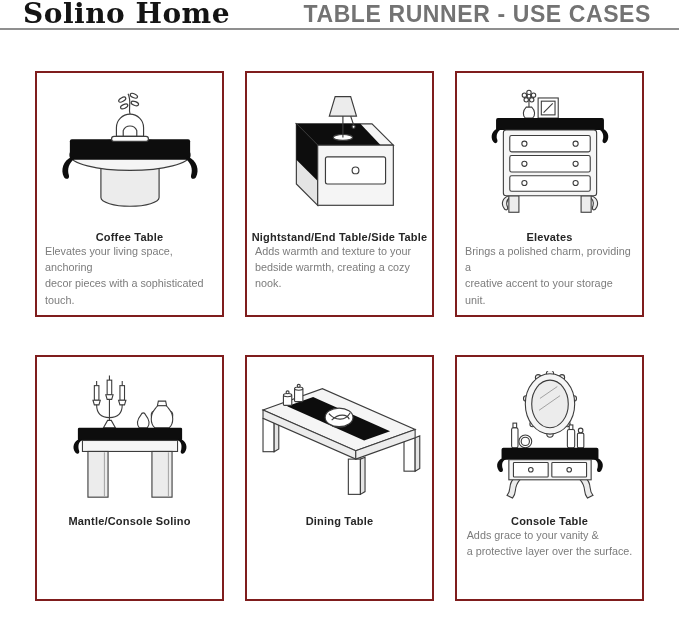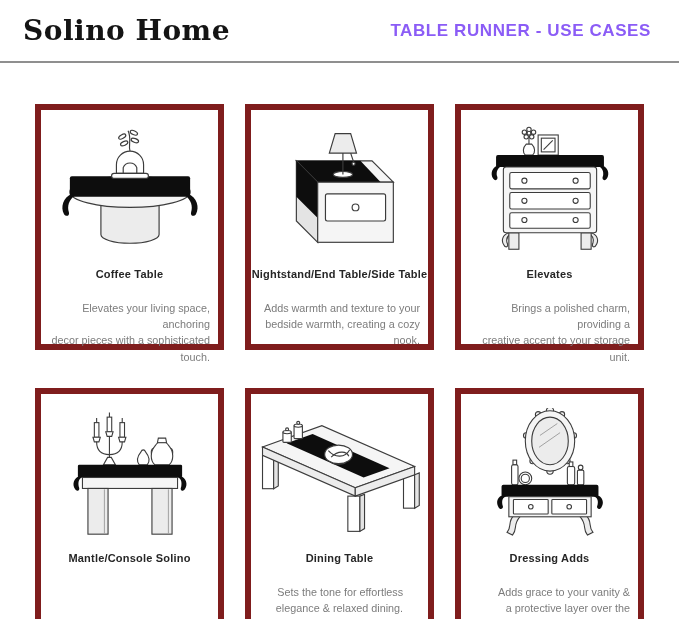--- a/index.html
+++ b/index.html
@@ -3,53 +3,53 @@
 <meta charset="utf-8">
 <style>
   * { margin:0; padding:0; box-sizing:border-box; }
   html,body { background:#ffffff; }
   .page {
     width:679px; height:619px; background:#fff; position:relative;
     font-family:"Liberation Sans", sans-serif; overflow:hidden;
   }
   
   .header {
-    height:61px; display:flex; align-items:center; justify-content:space-between;
+    height:28px; display:flex; align-items:center; justify-content:space-between;
     padding:0 28px 0 23px;
   }
   .brand {
     font-family:"DejaVu Serif", serif; font-weight:700; font-size:28px;
     color:#141414; letter-spacing:0.5px; line-height:1;
   }
   .header-title {
-    font-size:17px; font-weight:700; letter-spacing:0.6px; color:#8b5cf6;margin-left:12px;
+    font-size:23px; font-weight:700; letter-spacing:0.6px; color:#737373;margin-left:12px;
   }
   .divider { height:2px; background:#8f8f8f; width:100%; }
 
   
   .grid {
     display:grid; grid-template-columns:repeat(3,189px);
     column-gap:21px; row-gap:38px; padding:41px 35px 0 35px;
   }
   .card {
-    width:189px; height:246px; background:#fff; border:6px solid #7f1d1d;
+    width:189px; height:246px; background:#fff; border:2px solid #7f1d1d;
     display:flex; flex-direction:column; align-items:center;
   }
   .illus {
     height:128px; margin-top:14px; width:100%;
     display:flex; align-items:flex-end; justify-content:center;
   }
   .illus svg { height:128px; }
   .card-title {
     margin-top:16px; font-size:11px; font-weight:700; color:#262626;
     letter-spacing:0.2px; text-align:center;
   }
   .card-desc {
-    margin:20px 8px 0 8px; font-size:10.8px; line-height:1.5; color:#7c7c7c;
-    text-align:right; white-space:pre-line;
+    margin:0 8px 0 8px; font-size:10.8px; line-height:1.5; color:#7c7c7c;
+    text-align:left; white-space:pre-line;
   }
 
   
   .ln   { fill:none;    stroke:#3c3c3c; stroke-width:1.2; }
   .fw   { fill:#ffffff; stroke:#3c3c3c; stroke-width:1.2; }
   .fl   { fill:#f5f5f5; stroke:#3c3c3c; stroke-width:1.2; }
   .fl2  { fill:#ececec; stroke:#3c3c3c; stroke-width:1.2; }
   .fl3  { fill:#e4e4e4; stroke:#3c3c3c; stroke-width:1.2; }
   .rn   { fill:#0d0d0d; stroke:none; }
   .shine{ fill:none; stroke:#9a9a9a; stroke-width:1; }
@@ -203,22 +203,20 @@
           <path class="ln" d="M80,53 C88,45 97,47 99,52"></path>
           <rect class="fw" x="28" y="26" width="9" height="11" rx="1"></rect>
           <ellipse class="fw" cx="32.5" cy="26" rx="4.5" ry="1.8"></ellipse>
           <circle class="fw" cx="32.5" cy="23" r="1.6"></circle>
           <rect class="fw" x="40" y="19" width="9" height="14" rx="1"></rect>
           <ellipse class="fw" cx="44.5" cy="19" rx="4.5" ry="1.8"></ellipse>
           <circle class="fw" cx="44.5" cy="16" r="1.6"></circle>
         </svg>
       </div>
       <h3 class="card-title">Dining Table</h3>
-      <p class="card-desc">Sets the tone for effortless
-elegance &amp; relaxed dining.</p>
     </section>
 
     <section class="card">
       <div class="illus">
         <svg viewBox="0 0 170 140" width="170">
           <circle class="fl" cx="85" cy="3" r="4"></circle>
           <circle class="fl" cx="72" cy="7" r="3"></circle>
             <circle class="fl" cx="98" cy="7" r="3"></circle>
           <circle class="fl" cx="59" cy="30" r="3"></circle>
             <circle class="fl" cx="111" cy="30" r="3"></circle>
@@ -242,19 +240,19 @@
           <rect class="rn" x="32" y="84" width="106" height="13" rx="2"></rect>
           <path class="rn" d="M34,95 C28,97 25,103 29,109 C31,112 35,110 33,106 C32,101 33,98 38,96 Z"></path>
           <path class="rn" d="M136,95 C142,97 145,103 141,109 C139,112 135,110 137,106 C138,101 137,98 132,96 Z"></path>
           <rect class="fl" x="40" y="97" width="90" height="22"></rect>
           <rect class="fw" x="45" y="100" width="38" height="16" rx="1"></rect>
           <rect class="fw" x="87" y="100" width="38" height="16" rx="1"></rect>
           <circle class="fw" cx="64" cy="108" r="2.5"></circle>
             <circle class="fw" cx="106" cy="108" r="2.5"></circle>
         </svg>
       </div>
-      <h3 class="card-title">Dressing Adds</h3>
+      <h3 class="card-title">Console Table</h3>
       <p class="card-desc">Adds grace to your vanity &amp;
 a protective layer over the surface.</p>
     </section>
 
   </main>
 </div>
 
 </body></html>

